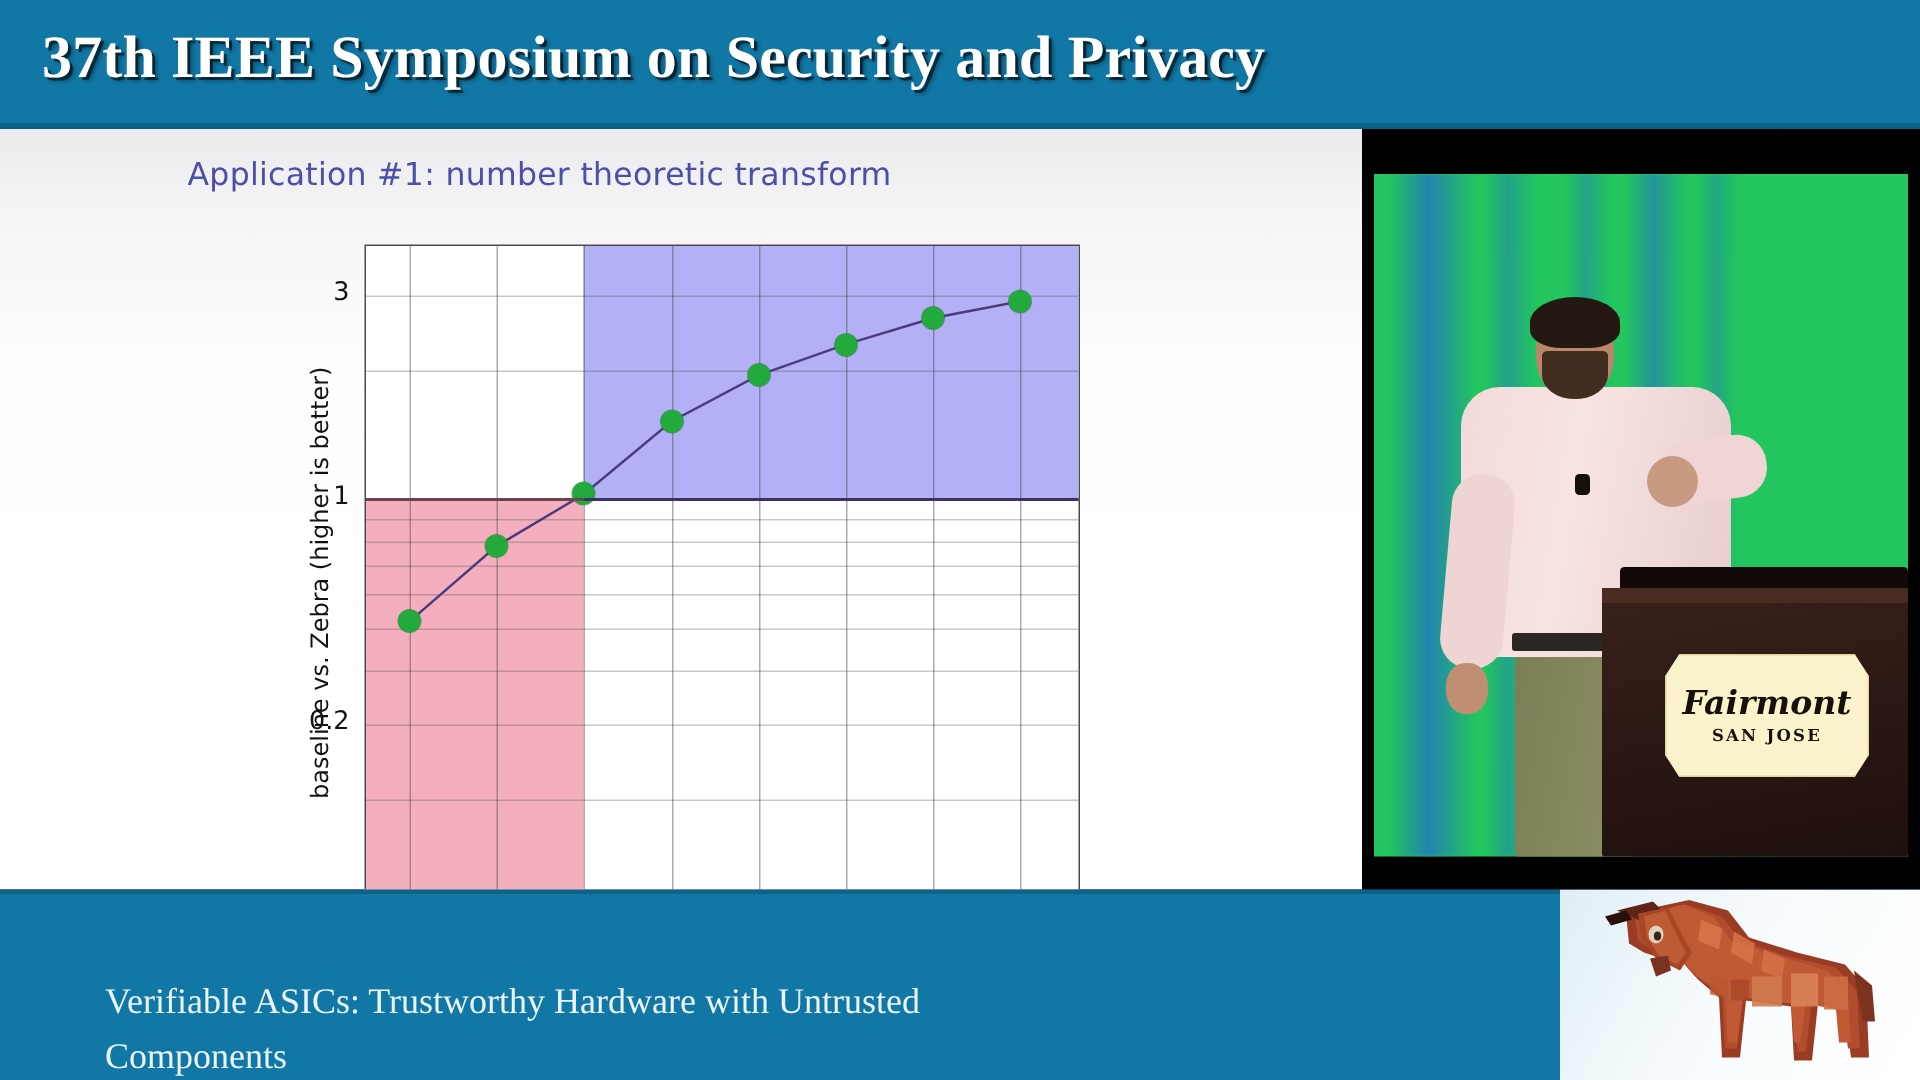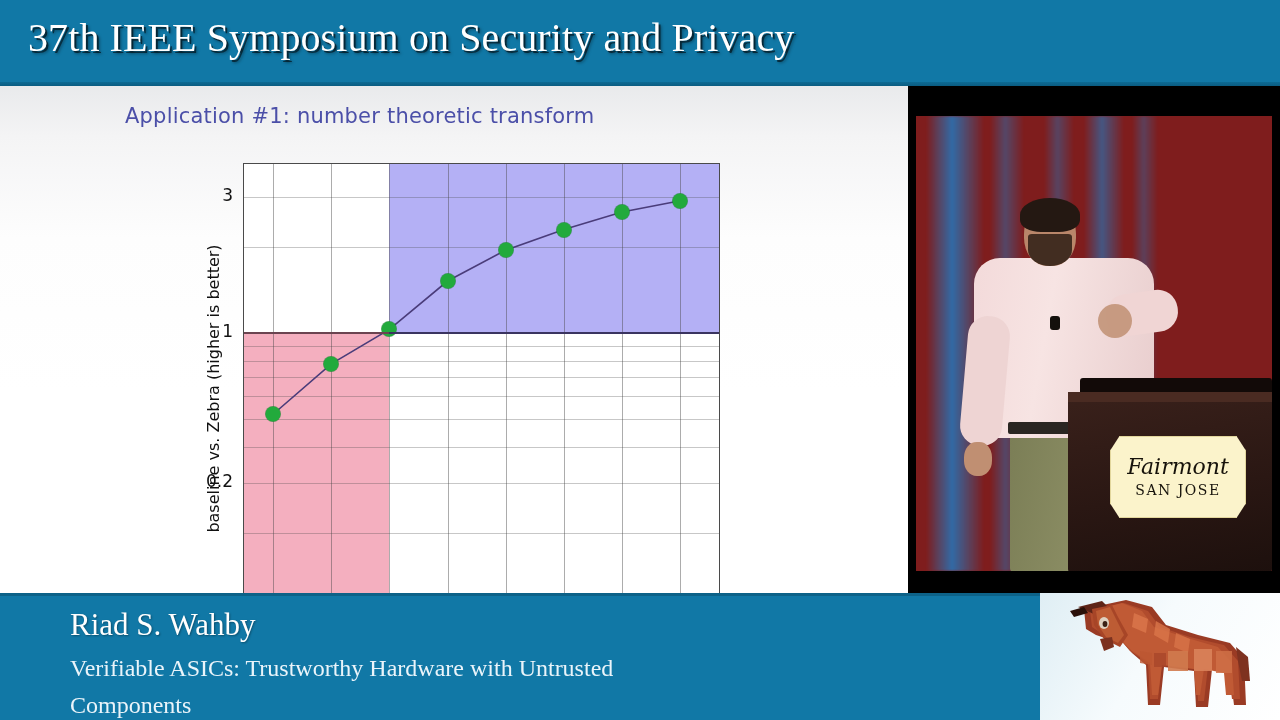--- a/index.html
+++ b/index.html
@@ -16,21 +16,21 @@
     background:#1178a6;
     overflow:hidden;
   }
   #header::after{
     content:""; position:absolute; left:0; bottom:0; width:100%; height:4px;
     background:linear-gradient(to bottom,#0d6a94,#0a5c82);
   }
   #header-title {
     position:absolute; left:28px; top:14px;
     font-family:"Liberation Serif", serif;
-    font-size:40px; font-weight:400; color:#ffffff;
+    font-size:40px; font-weight:700; color:#ffffff;
     letter-spacing:0.1px;
     text-shadow: 2px 2px 0px rgba(0,0,0,0.55), 3px 3px 3px rgba(0,0,0,0.35);
     white-space:nowrap;
   }
 
   
   #slide {
     position:absolute; left:0; top:86px; width:908px; height:507px;
     background:linear-gradient(to bottom,#e9eaec 0%, #f4f4f5 10%, #fdfdfd 30%, #ffffff 60%, #ffffff 100%);
     overflow:hidden;
@@ -121,22 +121,23 @@
   }
 
   
   #video {
     position:absolute; left:908px; top:86px; width:372px; height:507px;
     background:#000;
     overflow:hidden;
   }
   #stage {
     position:absolute; left:8px; top:30px; width:356px; height:455px;
-    background:#7f1d1d;
-    overflow:hidden;
+    background:#22c55e;
+    overflow:hidden;
+    font-weight:bold;
   }
   .curtain {
     position:absolute; top:0; height:100%;
     background:linear-gradient(to right, rgba(14,58,96,0) 0%, rgba(36,120,190,0.85) 45%, rgba(14,58,96,0) 100%);
     filter:blur(1px);
   }
   #speaker-head {
     position:absolute; left:108px; top:88px; width:52px; height:62px;
     background:#b9866a; border-radius:48% 48% 45% 45%;
   }
@@ -209,21 +210,21 @@
   }
   #sign-fairmont {
     font-family:"DejaVu Serif", serif;
     font-style:italic;
     font-size:22px;
     color:#16120b;
     line-height:1;
   }
   #sign-sanjose {
     font-family:"DejaVu Serif", serif;
-    font-size:14px;
+    font-size:11px;
     letter-spacing:1.5px;
     color:#16120b;
     margin-top:4px;
   }
 
   
   #footer {
     position:absolute; left:0; top:593px; width:1280px; height:127px;
     background:#1178a6;
     overflow:hidden;
@@ -368,21 +369,20 @@
     <div id="podium"></div>
     <div id="podium-lip"></div>
     <div id="podium-sign">
       <div id="sign-fairmont">Fairmont</div>
       <div id="sign-sanjose">SAN JOSE</div>
     </div>
   </div>
 </div>
 
 <div id="footer">
-  <div id="speaker-name">Riad S. Wahby</div>
   <div id="talk-title">Verifiable ASICs: Trustworthy Hardware with Untrusted Components</div>
   <div id="horse-badge">
     <svg id="horse-svg" width="225" height="122" viewBox="0 0 225 122">
       <g>
         <path d="M36 14 L78 5 L104 12 L118 30 L150 40 L182 48 L196 64 L198 110 L186 110 L182 78 L164 74 L160 112 L148 112 L146 76 L116 72 L112 110 L100 110 L98 70 L84 58 L72 44 L60 44 L48 40 L38 34 Z" fill="#9a3b24"></path>
         <path d="M42 16 L76 8 L100 16 L112 32 L142 42 L176 50 L190 66 L192 104 L184 104 L180 76 L160 72 L156 106 L150 106 L148 74 L114 70 L110 104 L102 104 L100 68 L82 56 L70 42 L56 40 L44 32 Z" fill="#b14c2d"></path>
         <path d="M50 14 L74 8 L94 16 L106 32 L136 42 L170 52 L184 68 L186 100 L178 100 L176 78 L156 74 L152 100 L148 100 L146 74 L114 70 L110 100 L104 100 L102 68 L84 56 L72 44 L60 40 Z" fill="#c05a35"></path>
         <path d="M30 12 L54 6 L62 14 L48 20 Z" fill="#5e2417"></path>
         <path d="M22 16 L36 12 L40 18 L26 22 Z" fill="#2a1009"></path>
         <path d="M44 14 L64 10 L70 22 L80 40 L72 52 L56 44 L46 30 Z" fill="#a74527"></path>

